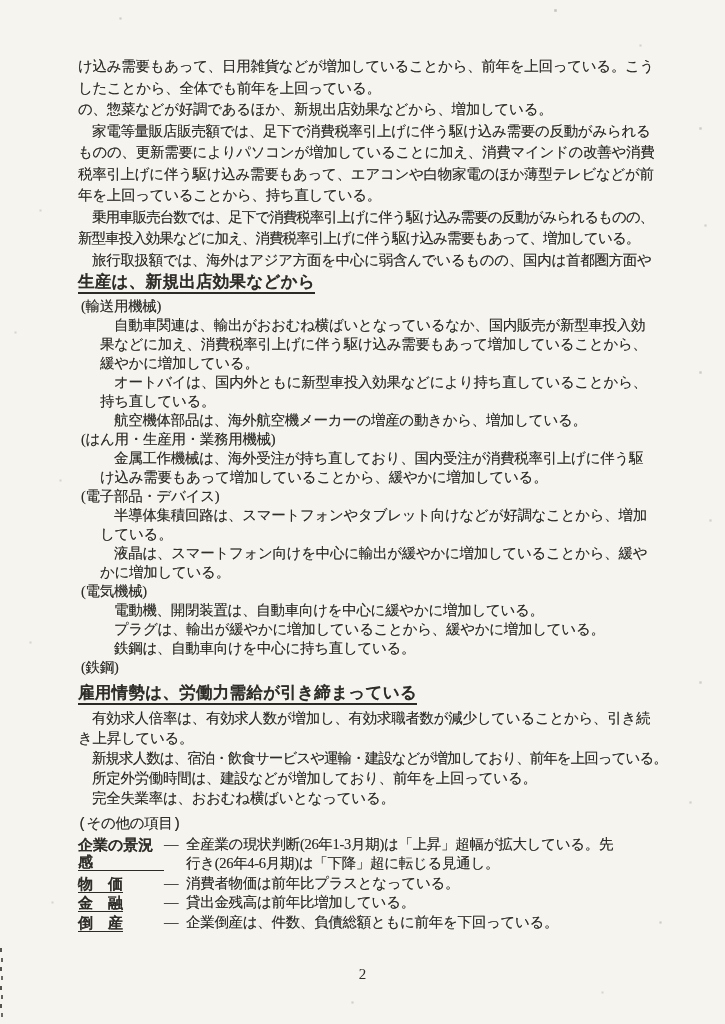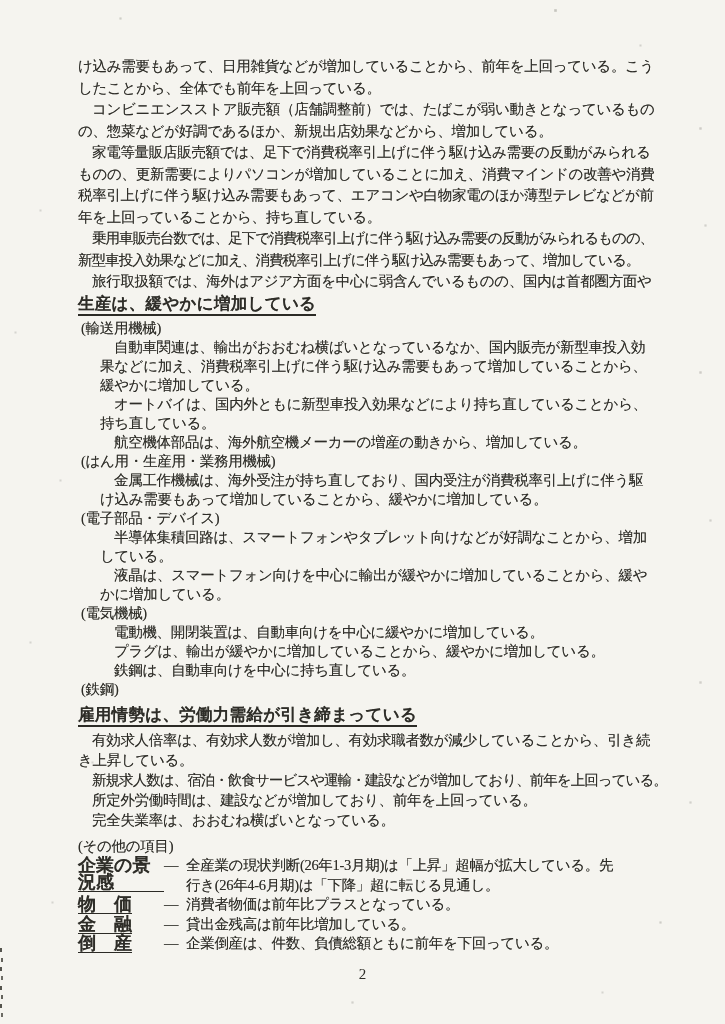--- a/index.html
+++ b/index.html
@@ -36,28 +36,28 @@
   .heading{
     display:inline-block;
     font-family:"Liberation Sans", sans-serif;
     font-weight:bold;
     font-size:16.5px;
     line-height:19px;
     letter-spacing:0.3px;
     border-bottom:2px solid #2c2b26;
     padding-bottom:1px;
   }
-  .oth-label{margin-top:7px;}
+  .oth-label{margin-top:7px;font-family:Liberation Mono, monospace;}
   .item{display:flex;align-items:flex-start;}
   .termcol{width:86px;flex:none;}
   .term{
     display:inline-block;
     font-family:"Liberation Sans", sans-serif;
     font-weight:bold;
-    font-size:18px;
+    font-size:15px;
     line-height:17px;
     border-bottom:1.6px solid #2c2b26;
     padding-bottom:0;
     margin-top:1px;
   }
   .dashcol{width:22px;flex:none;font-size:14.5px;line-height:19.5px;}
   .itext{flex:1;}
   .page-number{
     position:absolute;
     left:0;top:966px;width:725px;
@@ -108,34 +108,33 @@
 
 <div class="page">
   <div class="speckles"></div>
   <div class="edge-marks"></div>
 
   <div class="content">
 
     <div class="sec-intro">
       <div class="ln">け込み需要もあって、日用雑貨などが増加していることから、前年を上回っている。こう</div>
       <div class="ln">したことから、全体でも前年を上回っている。</div>
-      <div class="ln i1">コンビニエンスストア販売額（店舗調整前）では、たばこが弱い動きとなっているもの</div>
       <div class="ln">の、惣菜などが好調であるほか、新規出店効果などから、増加している。</div>
       <div class="ln i1">家電等量販店販売額では、足下で消費税率引上げに伴う駆け込み需要の反動がみられる</div>
       <div class="ln">ものの、更新需要によりパソコンが増加していることに加え、消費マインドの改善や消費</div>
       <div class="ln">税率引上げに伴う駆け込み需要もあって、エアコンや白物家電のほか薄型テレビなどが前</div>
       <div class="ln">年を上回っていることから、持ち直している。</div>
       <div class="ln i1 tight">乗用車販売台数では、足下で消費税率引上げに伴う駆け込み需要の反動がみられるものの、</div>
       <div class="ln tight">新型車投入効果などに加え、消費税率引上げに伴う駆け込み需要もあって、増加している。</div>
       <div class="ln i1">旅行取扱額では、海外はアジア方面を中心に弱含んでいるものの、国内は首都圏方面や</div>
     </div>
 
     <div class="sec-prod">
       <div class="heading-wrap">
-        <span class="heading">生産は、緩やかに増加している</span>
+        <span class="heading">生産は、新規出店効果などから</span>
       </div>
       <div class="ln cat">(輸送用機械)</div>
       <div class="ln pf">自動車関連は、輸出がおおむね横ばいとなっているなか、国内販売が新型車投入効</div>
       <div class="ln pc">果などに加え、消費税率引上げに伴う駆け込み需要もあって増加していることから、</div>
       <div class="ln pc">緩やかに増加している。</div>
       <div class="ln pf">オートバイは、国内外ともに新型車投入効果などにより持ち直していることから、</div>
       <div class="ln pc">持ち直している。</div>
       <div class="ln pf">航空機体部品は、海外航空機メーカーの増産の動きから、増加している。</div>
       <div class="ln cat">(はん用・生産用・業務用機械)</div>
       <div class="ln pf">金属工作機械は、海外受注が持ち直しており、国内受注が消費税率引上げに伴う駆</div>

